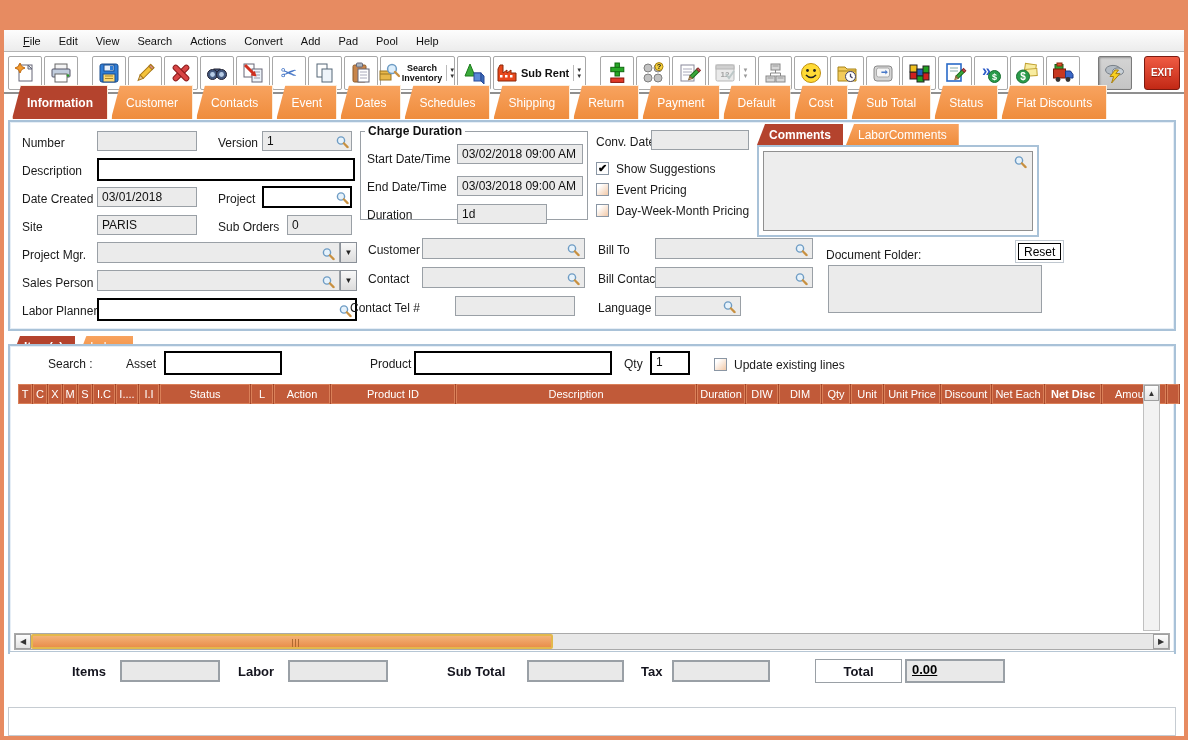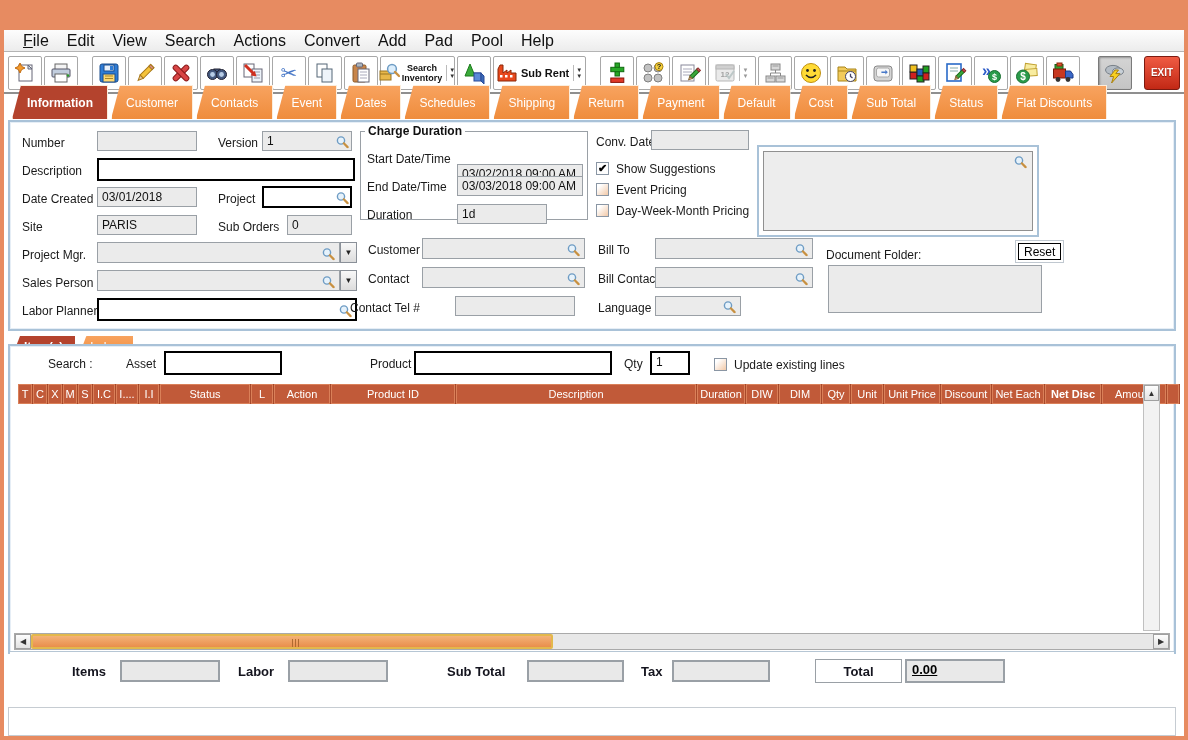--- a/index.html
+++ b/index.html
@@ -12,21 +12,21 @@
   .title-text { position:absolute; left:0; right:0; text-align:center; font-size:15px; color:#3a241a; }
   .win-controls { margin-left:auto; display:flex; align-items:center; height:100%; z-index:2; }
   .win-btn { width:34px; height:26px; display:flex; align-items:center; justify-content:center; font-size:13px; color:#3a2a20; cursor:default; }
   .win-btn.max span { display:block; width:10px; height:9px; border:2px solid #3a2a20; }
   .win-btn.close { width:48px; height:30px; background:#C85252; color:#fff; font-weight:bold; font-size:14px; }
 
   
   .content { position:absolute; top:30px; left:4px; right:4px; bottom:4px; background:#fff; }
 
   .menubar { position:absolute; top:0; left:0; right:0; height:22px; background:linear-gradient(#fdfdfd,#ececec); border-bottom:1px solid #b4b4b4; display:flex; align-items:center; padding-left:10px; }
-  .menu-item { padding:2px 9px; font-size:16px; color:#111; }
+  .menu-item { padding:2px 9px; font-size:11px; color:#111; }
 
   .toolbar { position:absolute; top:23px; left:0; right:0; height:41px; background:#fff; border-bottom:2px solid #8f8f8f; display:flex; align-items:center; padding:0 4px; }
   .tbtn { height:34px; min-width:34px; background:#fff; border:1px solid #a8a8a8; border-radius:2px; margin-right:2px; display:flex; align-items:center; justify-content:center; padding:0 1px; }
   .tbtn svg { display:block; }
   .tsp { width:12px; height:1px; }
   .tbl2 { font:bold 9px "Liberation Sans",sans-serif; line-height:10px; color:#111; text-align:center; padding:0 2px; }
   .tbl1 { font:bold 11px "Liberation Sans",sans-serif; color:#111; padding:0 2px; white-space:nowrap; }
   .darr { display:flex; flex-direction:column; font-size:6px; line-height:6px; color:#333; border-left:1px solid #bbb; padding:2px 2px; margin-left:2px; }
   .tbtn.pressed { background:linear-gradient(#d4d4d4,#c4c4c4); border:1px solid #7a7a7a; box-shadow:inset 1px 1px 2px rgba(0,0,0,.3); }
   .exit-btn { margin-left:10px; width:37px; height:34px; border:1px solid #7c1a10; border-radius:3px; background:linear-gradient(#ef5b43,#c22815); color:#fff; font:bold 10px "Liberation Sans",sans-serif; display:flex; align-items:center; justify-content:center; text-shadow:0 1px 1px #801808; }
@@ -468,21 +468,21 @@
       <span class="lbl" style="left:12px;top:182px;">Labor Planner</span>
       <div class="inp wht" style="left:87px;top:176px;width:260px;height:23px;"></div>
       <span class="mag" style="left:329px;top:188px;"><svg width="13" height="13" viewBox="0 0 13 13">
             <circle cx="5" cy="5" r="3.6" fill="#e6f2fb" stroke="#6E9CC4" stroke-width="1.4"></circle>
             <line x1="7.8" y1="7.8" x2="11.6" y2="11.6" stroke="#C89040" stroke-width="2.2" stroke-linecap="round"></line>
           </svg></span>
 
       <fieldset class="fieldset" style="left:350px;top:2px;width:228px;height:96px;">
         <legend>Charge Duration</legend>
         <span class="lbl" style="left:6px;top:14px;">Start Date/Time</span>
-        <div class="inp" style="left:96px;top:26px;width:126px;height:20px;">03/02/2018 09:00 AM</div>
+        <div class="inp" style="left:96px;top:6px;width:126px;height:20px;">03/02/2018 09:00 AM</div>
         <span class="lbl" style="left:6px;top:42px;">End Date/Time</span>
         <div class="inp" style="left:96px;top:38px;width:126px;height:20px;">03/03/2018 09:00 AM</div>
         <span class="lbl" style="left:6px;top:70px;">Duration</span>
         <div class="inp" style="left:96px;top:66px;width:90px;height:20px;">1d</div>
       </fieldset>
 
       <span class="lbl" style="left:586px;top:13px;">Conv. Date</span>
       <div class="inp" style="left:641px;top:8px;width:98px;height:20px;"></div>
 
       <div style="position:absolute;left:586px;top:36px;" id="check-group">
@@ -493,20 +493,28 @@
           <div class="cbrow">
             <span class="cbox"></span>
             <span class="cblbl">Event Pricing</span>
           </div>
           <div class="cbrow">
             <span class="cbox"></span>
             <span class="cblbl">Day-Week-Month Pricing</span>
           </div>
         </div>
 
+      <div style="position:absolute;left:747px;top:2px;display:flex;align-items:flex-end;">
+        <div class="subtab active">
+            <span>Comments</span>
+          </div>
+        <div class="subtab">
+            <span>LaborComments</span>
+          </div>
+      </div>
       <div class="comments-box" style="left:747px;top:23px;width:282px;height:92px;">
         <div class="comments-area"></div>
         <span class="mag" style="right:10px;top:14px;"><svg width="13" height="13" viewBox="0 0 13 13">
               <circle cx="5" cy="5" r="3.6" fill="#e6f2fb" stroke="#6E9CC4" stroke-width="1.4"></circle>
               <line x1="7.8" y1="7.8" x2="11.6" y2="11.6" stroke="#C89040" stroke-width="2.2" stroke-linecap="round"></line>
             </svg></span>
       </div>
 
       <span class="lbl" style="left:816px;top:126px;">Document Folder:</span>
       <div class="reset-wrap" style="left:1005px;top:118px;">

